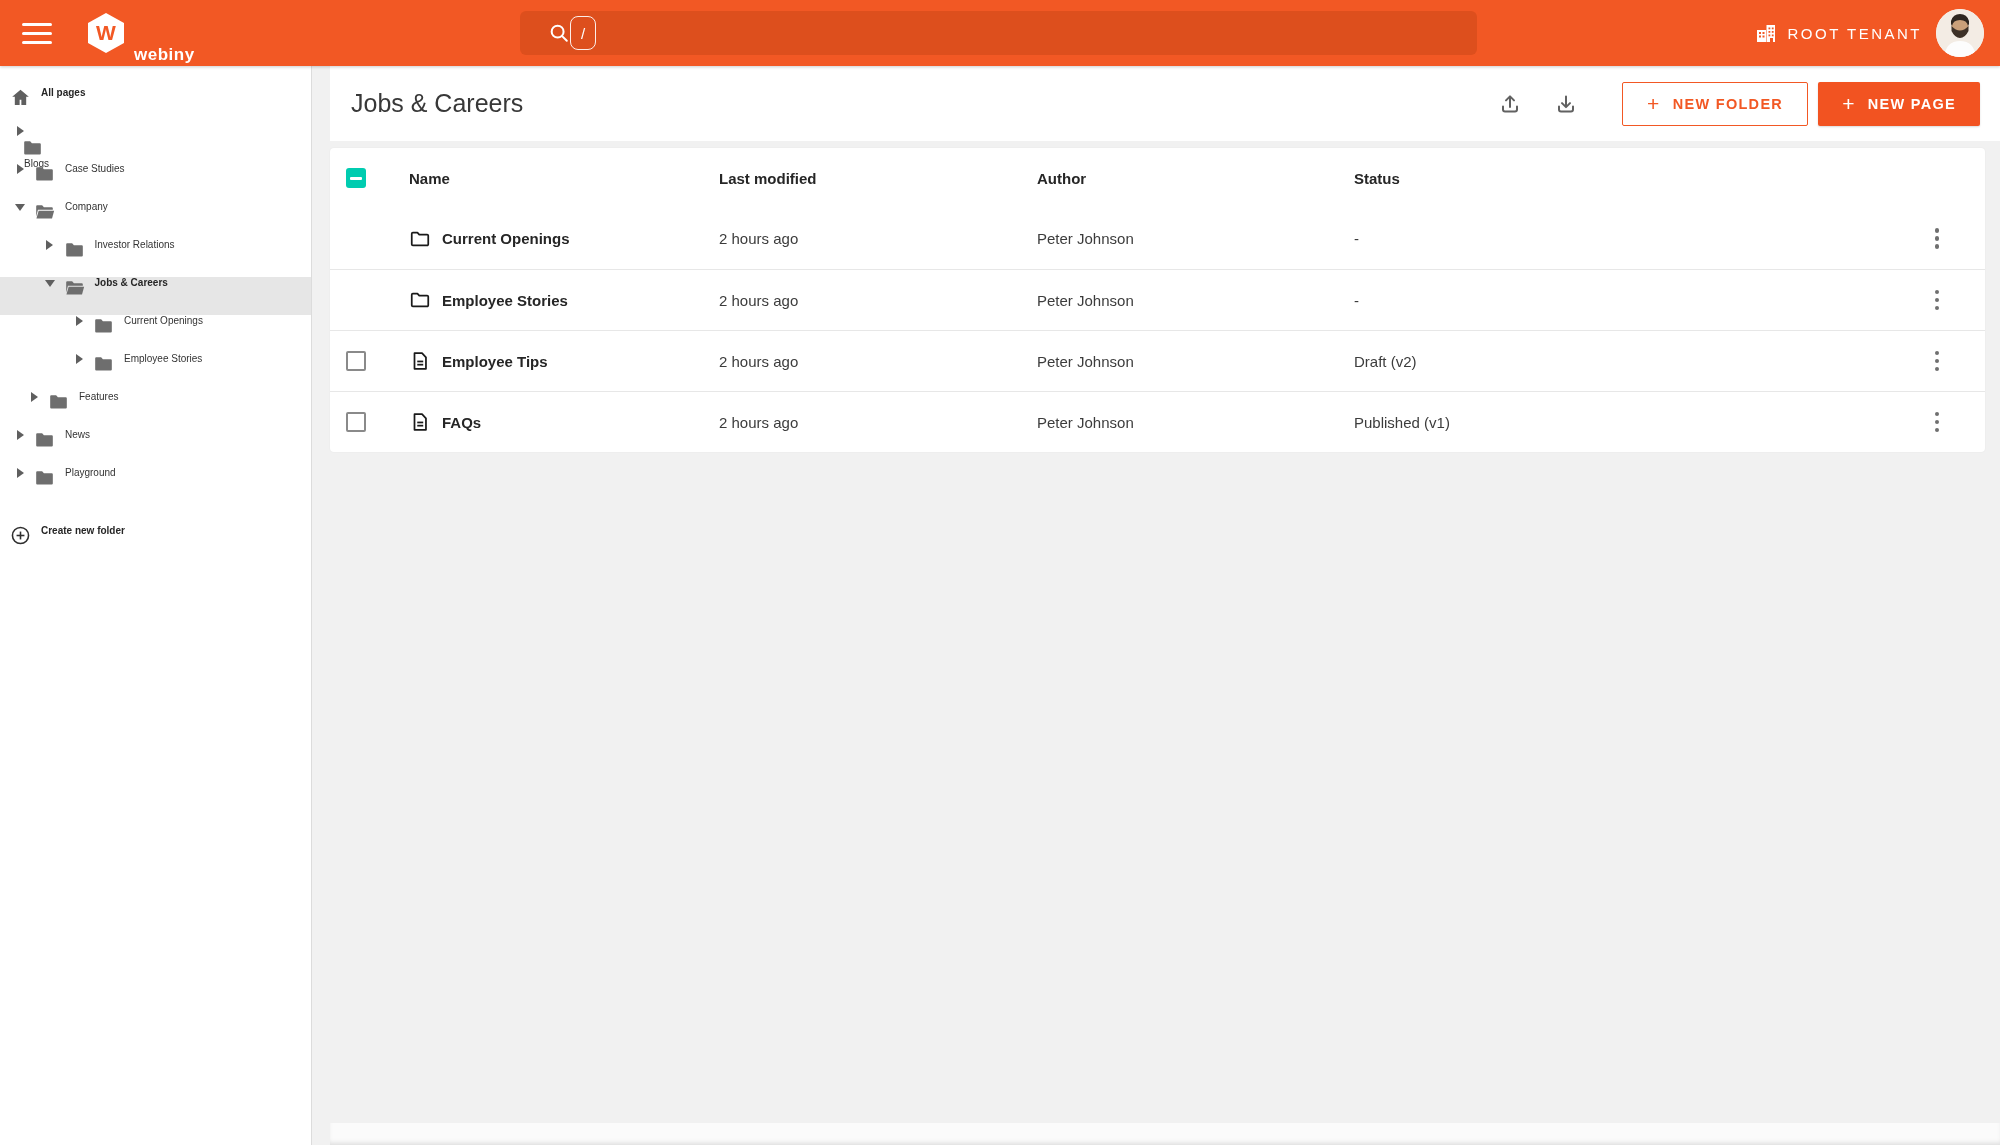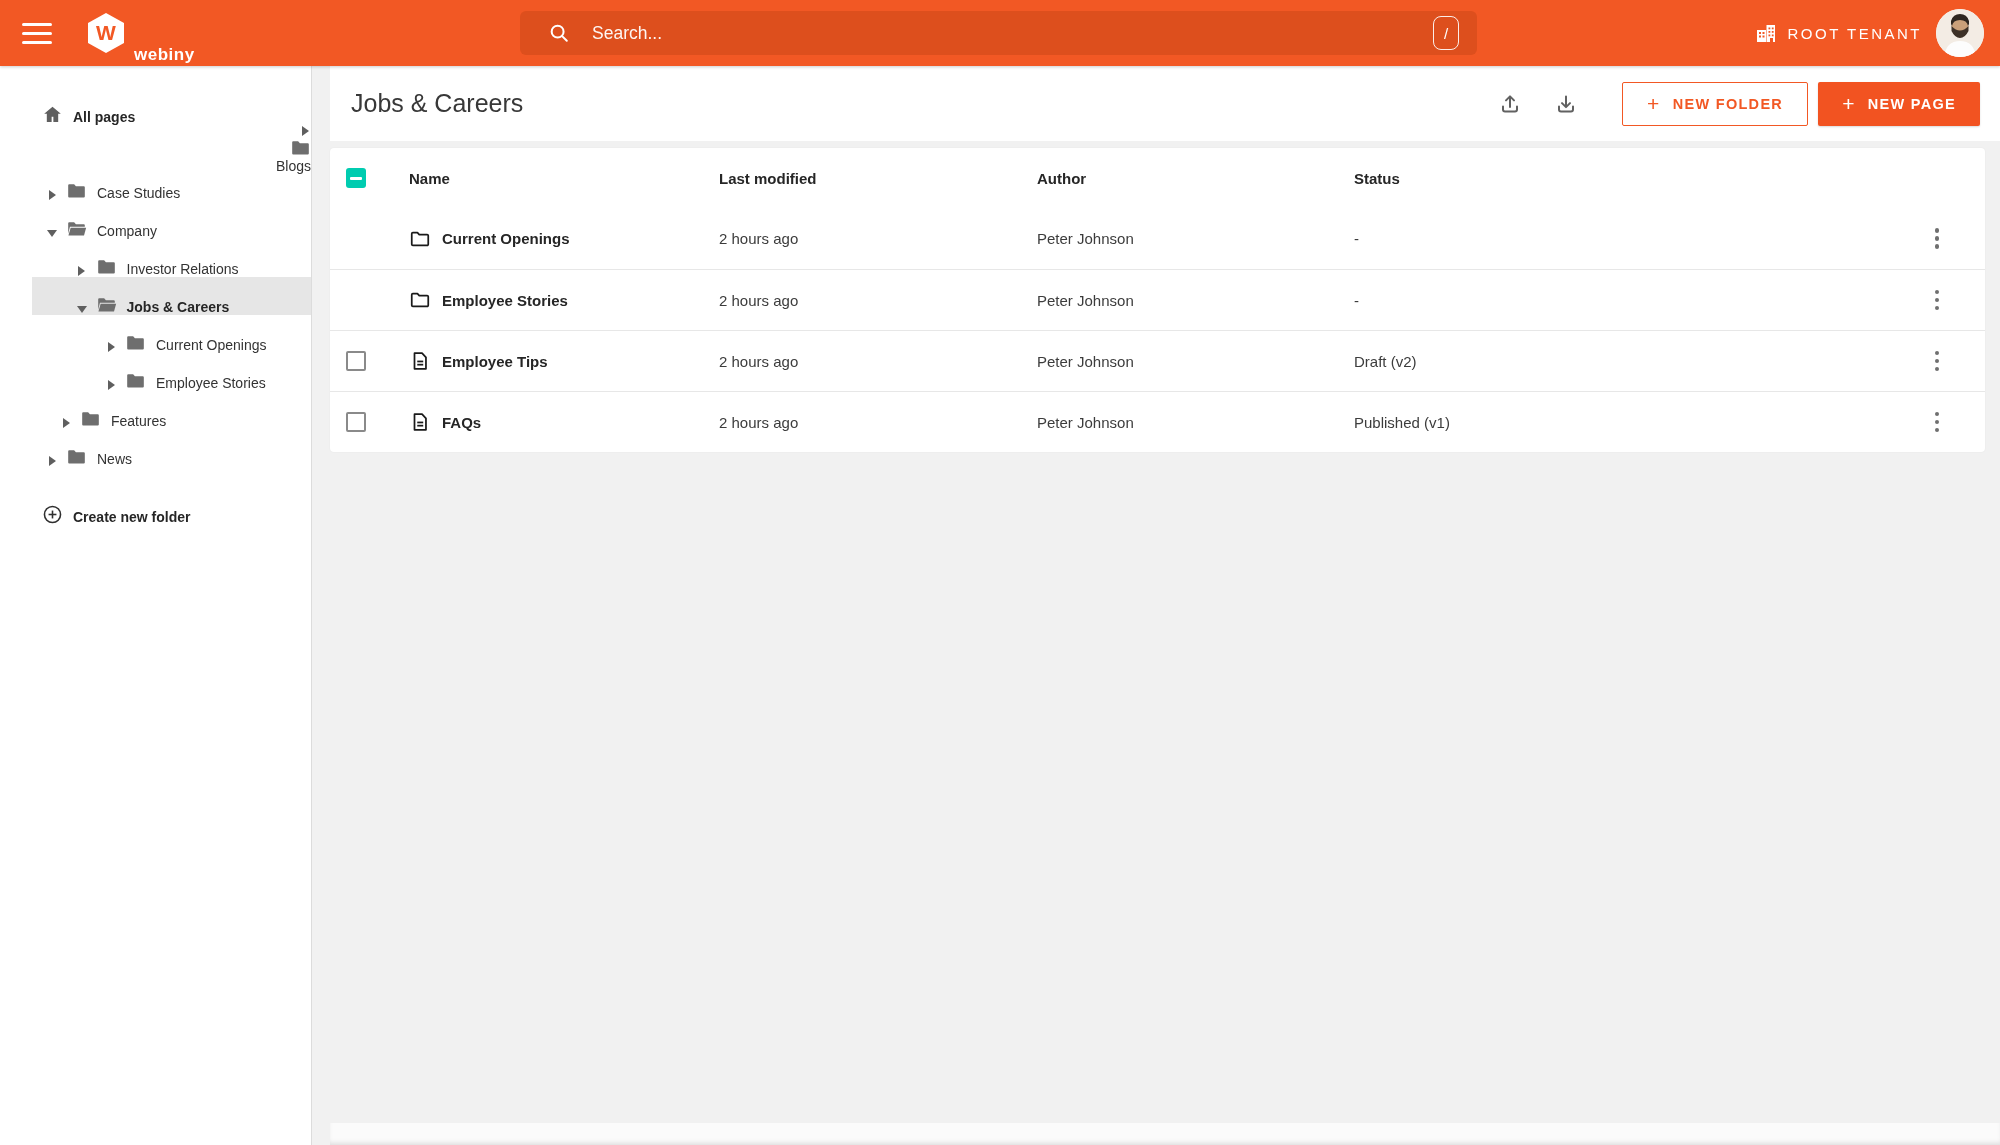--- a/index.html
+++ b/index.html
@@ -33,22 +33,22 @@
 
   .topbar-right { position:absolute; right:16px; top:0; height:66px; display:flex; align-items:center; gap:14px; }
   .tenant { display:flex; align-items:center; gap:10px; cursor:pointer; }
   .tenant-label { color:#fff; font-size:15px; letter-spacing:2.5px; font-weight:500; }
   .avatar { width:48px; height:48px; border-radius:50%; background:#fff; overflow:hidden;
     cursor:pointer; flex:0 0 auto; }
 
   
   .sidebar { position:absolute; left:0; top:66px; width:312px; height:1079px;
     background:#fff; border-right:1px solid #dcdcdc; padding-top:21px; }
-  .side-row { height:38px; display:flex; align-items:flex-end; cursor:pointer;
-    font-size:14px; color:#333; white-space:nowrap;margin-left:32px; }
+  .side-row { height:38px; display:flex; align-items:flex-start; cursor:pointer;
+    font-size:10px; color:#333; white-space:nowrap; }
   .side-row.bold { font-weight:bold; color:#262626; }
   .side-row.selected { background:#e6e6e6; }
   .caret { width:12px; height:12px; flex:0 0 12px; display:flex; align-items:center; justify-content:center; }
   .caret.collapsed::before { content:""; border-left:7px solid #5f5f5f;
     border-top:5px solid transparent; border-bottom:5px solid transparent; }
   .caret.expanded::before { content:""; border-top:7px solid #5f5f5f;
     border-left:5px solid transparent; border-right:5px solid transparent; }
   .side-ico { width:21px; height:21px; margin-left:8px; flex:0 0 auto; }
   .side-label { margin-left:10px; }
   .allpages { padding-left:10px; }
@@ -113,21 +113,20 @@
         <span>W</span>
       </div>
       <div class="logo-word">webiny</div>
     </div>
 
     <div class="searchbox">
       <svg class="search-icon" viewBox="0 0 24 24">
         <circle cx="10.5" cy="10.5" r="6.5" fill="none" stroke="#fff" stroke-width="2.2"></circle>
         <line x1="15.4" y1="15.4" x2="20.5" y2="20.5" stroke="#fff" stroke-width="2.2" stroke-linecap="round"></line>
       </svg>
-      <input class="search-input" placeholder="Search..." style="">
       <div class="slash-key">
         <span>/</span>
       </div>
     </div>
 
     <div class="topbar-right">
       <div class="tenant">
         <svg width="24" height="24" viewBox="0 0 24 24">
           <rect x="3" y="9" width="9" height="12" fill="#fff"></rect>
           <rect x="12.5" y="4" width="8.5" height="17" fill="#fff"></rect>
@@ -243,20 +242,28 @@
 
   <div class="side-row" style="padding-left: 14px;">
     <span class="caret collapsed"></span>
     <svg class="side-ico icon-closed" viewBox="0 0 24 24">
       <path d="M2.5 6 a1.2 1.2 0 0 1 1.2 -1.2 h5.6 l2 2.2 h9 a1.2 1.2 0 0 1 1.2 1.2 v10.6 a1.2 1.2 0 0 1 -1.2 1.2 H3.7 a1.2 1.2 0 0 1 -1.2 -1.2 z" fill="#6e6e6e"></path>
     </svg>
 
     <span class="side-label">News</span>
   </div>
 
+  <div class="side-row" style="padding-left: 14px;">
+    <span class="caret collapsed"></span>
+    <svg class="side-ico icon-closed" viewBox="0 0 24 24">
+      <path d="M2.5 6 a1.2 1.2 0 0 1 1.2 -1.2 h5.6 l2 2.2 h9 a1.2 1.2 0 0 1 1.2 1.2 v10.6 a1.2 1.2 0 0 1 -1.2 1.2 H3.7 a1.2 1.2 0 0 1 -1.2 -1.2 z" fill="#6e6e6e"></path>
+    </svg>
+
+    <span class="side-label">Playground</span>
+  </div>
 </div>
 
     <div class="side-row create-folder">
       <svg class="side-ico" viewBox="0 0 24 24">
         <circle cx="12" cy="12" r="9.2" fill="none" stroke="#2f2f2f" stroke-width="1.8"></circle>
         <line x1="12" y1="7.5" x2="12" y2="16.5" stroke="#2f2f2f" stroke-width="1.8"></line>
         <line x1="7.5" y1="12" x2="16.5" y2="12" stroke="#2f2f2f" stroke-width="1.8"></line>
       </svg>
       <span class="side-label">Create new folder</span>
     </div>

